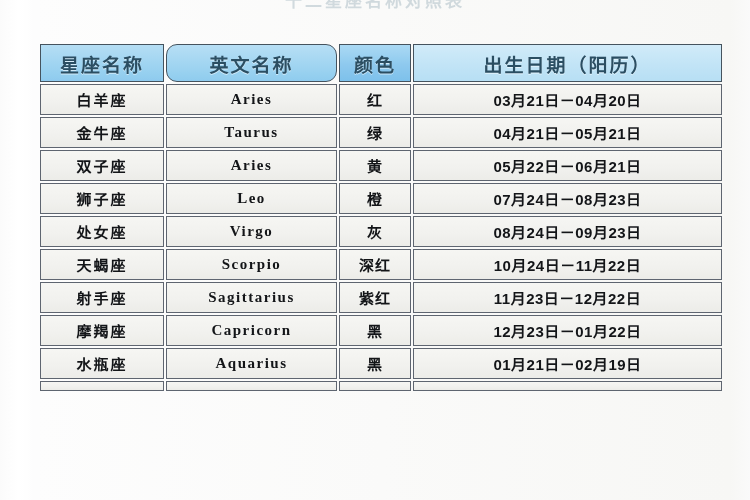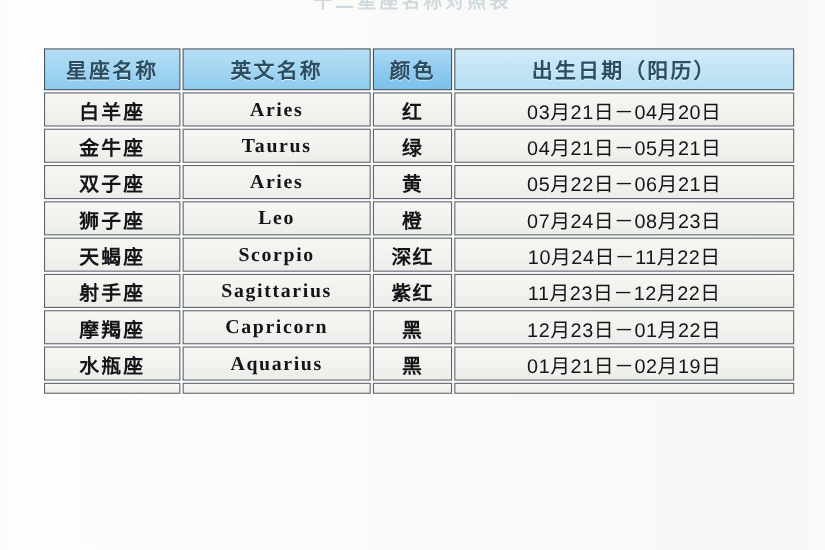--- a/index.html
+++ b/index.html
@@ -92,32 +92,33 @@
     letter-spacing: 2px;
     color: #2d4f63;
     border: 1px solid #46545f;
     text-shadow: 0 1px 0 rgba(255,255,255,0.55);
   }
   th.h-name {
     background: linear-gradient(180deg,#b4dcf2 0%, #9ed2ef 55%, #8ec9ec 100%);
   }
   th.h-en {
     background: linear-gradient(180deg,#b6ddf3 0%, #a0d3ef 55%, #8fcaec 100%);
+    border-radius: 11px;
   }
   th.h-color {
     background: linear-gradient(180deg,#a9d7f2 0%, #8ec8ec 55%, #7dc0e9 100%);
   }
   th.h-date {
     background: linear-gradient(180deg,#cfe9f7 0%, #c1e2f4 55%, #b6ddf2 100%);
   }
 
   
   table.zodiac tbody td {
     background: linear-gradient(180deg,#f4f4f1 0%, #efefec 60%, #eaeae6 100%);
-    font-size: 18px;
+    font-size: 15px;
     margin-top: 20px;
   }
   td.cell-name {
     font-size: 17px;
     letter-spacing: 2px;
     font-weight: 600;
   }
   td.cell-en {
     font-family: Liberation Serif, serif;
     font-size: 15px;
@@ -126,21 +127,21 @@
   }
   td.cell-color {
     font-size: 16px;
     letter-spacing: 1px;
     font-weight: 600;
   }
   td.cell-date {
     font-family: "Liberation Sans", "DejaVu Sans", sans-serif;
     font-size: 16px;
     letter-spacing: 0.5px;
-    font-weight: 400;
+    font-weight: 700;
   }
 
   
   tbody tr.clipped td {
     height: 10px;
     color: transparent;
   }
 
   
   #zodiac-table-wrap {
@@ -191,20 +192,26 @@
           <td class="cell-color">黄</td>
           <td class="cell-date">05月22日－06月21日</td>
         </tr>
         <tr>
           <td class="cell-name">狮子座</td>
           <td class="cell-en">Leo</td>
           <td class="cell-color">橙</td>
           <td class="cell-date">07月24日－08月23日</td>
         </tr>
         <tr>
+          <td class="cell-name">处女座</td>
+          <td class="cell-en">Virgo</td>
+          <td class="cell-color">灰</td>
+          <td class="cell-date">08月24日－09月23日</td>
+        </tr>
+        <tr>
           <td class="cell-name">天蝎座</td>
           <td class="cell-en">Scorpio</td>
           <td class="cell-color">深红</td>
           <td class="cell-date">10月24日－11月22日</td>
         </tr>
         <tr>
           <td class="cell-name">射手座</td>
           <td class="cell-en">Sagittarius</td>
           <td class="cell-color">紫红</td>
           <td class="cell-date">11月23日－12月22日</td>

